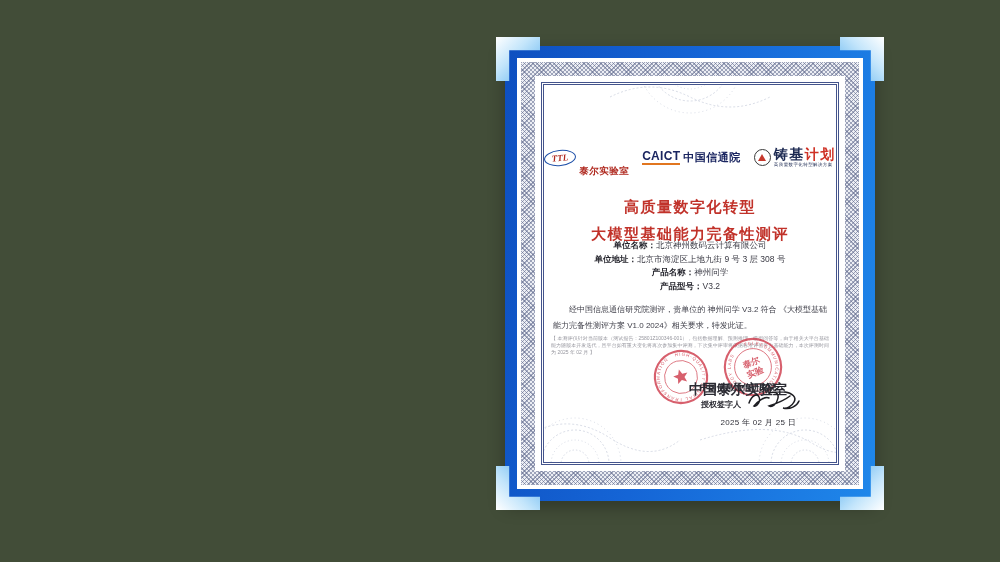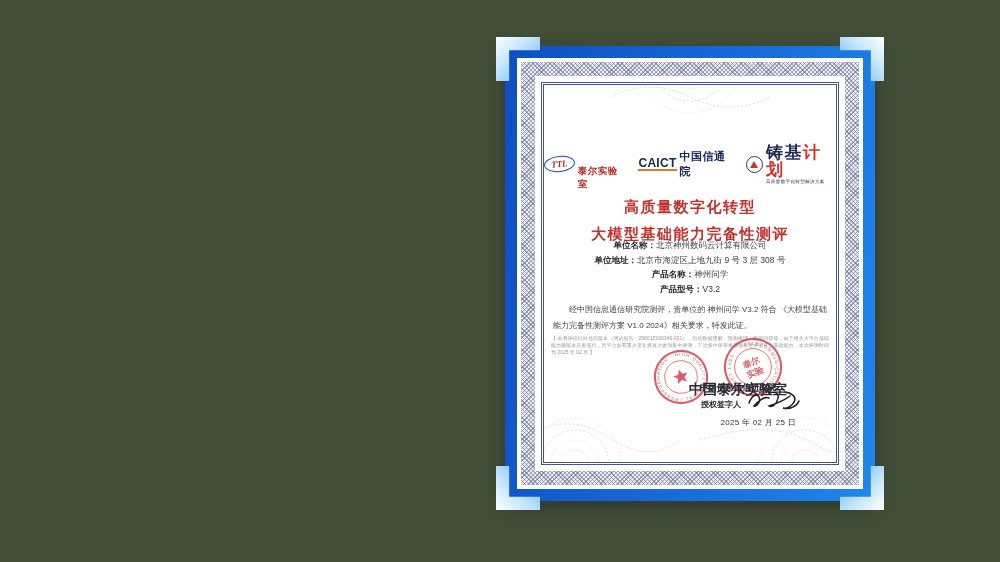--- a/index.html
+++ b/index.html
@@ -48,32 +48,32 @@
   .ttl-abbr{font-family:"Liberation Serif",serif;font-style:italic;font-weight:bold;font-size:9px;color:#b02a20;line-height:1;}
   .ttl-name{font-family:"Liberation Serif",serif;font-size:9.5px;color:#b02a20;font-weight:bold;letter-spacing:.5px;margin-top:28px;}
   .caict-abbr{font-size:12px;font-weight:800;color:#1a2560;letter-spacing:.3px;border-bottom:2px solid #e1761f;padding-bottom:0.5px;line-height:1;}
   .caict-name{font-size:11px;font-weight:bold;color:#1a2560;letter-spacing:.5px;}
   .zj-icon{
     width:15px;height:15px;border:1.4px solid #3a3a3a;border-radius:50%;
     display:flex;align-items:center;justify-content:center;background:#fff;flex:0 0 auto;
   }
   .zj-tri{width:0;height:0;border-left:4.5px solid transparent;border-right:4.5px solid transparent;border-bottom:7.5px solid #c6382c;}
   .zj-text{display:flex;flex-direction:column;line-height:1;}
-  .zj-title{font-size:17px;font-weight:800;letter-spacing:1.5px;}
+  .zj-title{font-size:14px;font-weight:800;letter-spacing:1.5px;}
   .zj-dark{color:#1d2a52;} .zj-red{color:#cf3226;}
   .zj-sub{font-size:4.5px;color:#1d2a52;letter-spacing:.4px;margin-top:2px;}
   
   .numbers{position:absolute;top:77px;left:3px;font-size:8px;color:#45454e;line-height:14px;}
   .numbers b{font-weight:bold;color:#35353e;}
   
   .cert-title{position:absolute;top:108px;left:0;right:0;text-align:center;
     color:#c1322a;font-weight:bold;font-size:15px;line-height:27px;letter-spacing:1.5px;}
   
   .fields{position:absolute;top:154px;left:0;right:0;text-align:center;font-size:8.5px;line-height:13.5px;color:#3a3a44;}
-  .fields b{color:#24242c;font-family:Liberation Mono, monospace;}
+  .fields b{color:#24242c;}
   
   .body-text{position:absolute;top:217px;left:9px;right:9px;font-size:8px;line-height:16px;
     color:#3e3e48;text-align:justify;text-indent:2em;}
   .body-text .u{text-underline-offset:2px;}
   
   .footnote{position:absolute;top:250px;left:7px;right:7px;font-size:5px;line-height:7px;color:#97979f;text-align:justify;}
   
   .stamp{position:absolute;opacity:.82;}
   .stamp svg{display:block;}
   .issuer1{position:absolute;top:296px;left:118px;width:152px;text-align:center;font-size:14px;font-weight:bold;color:#2b2b33;}

